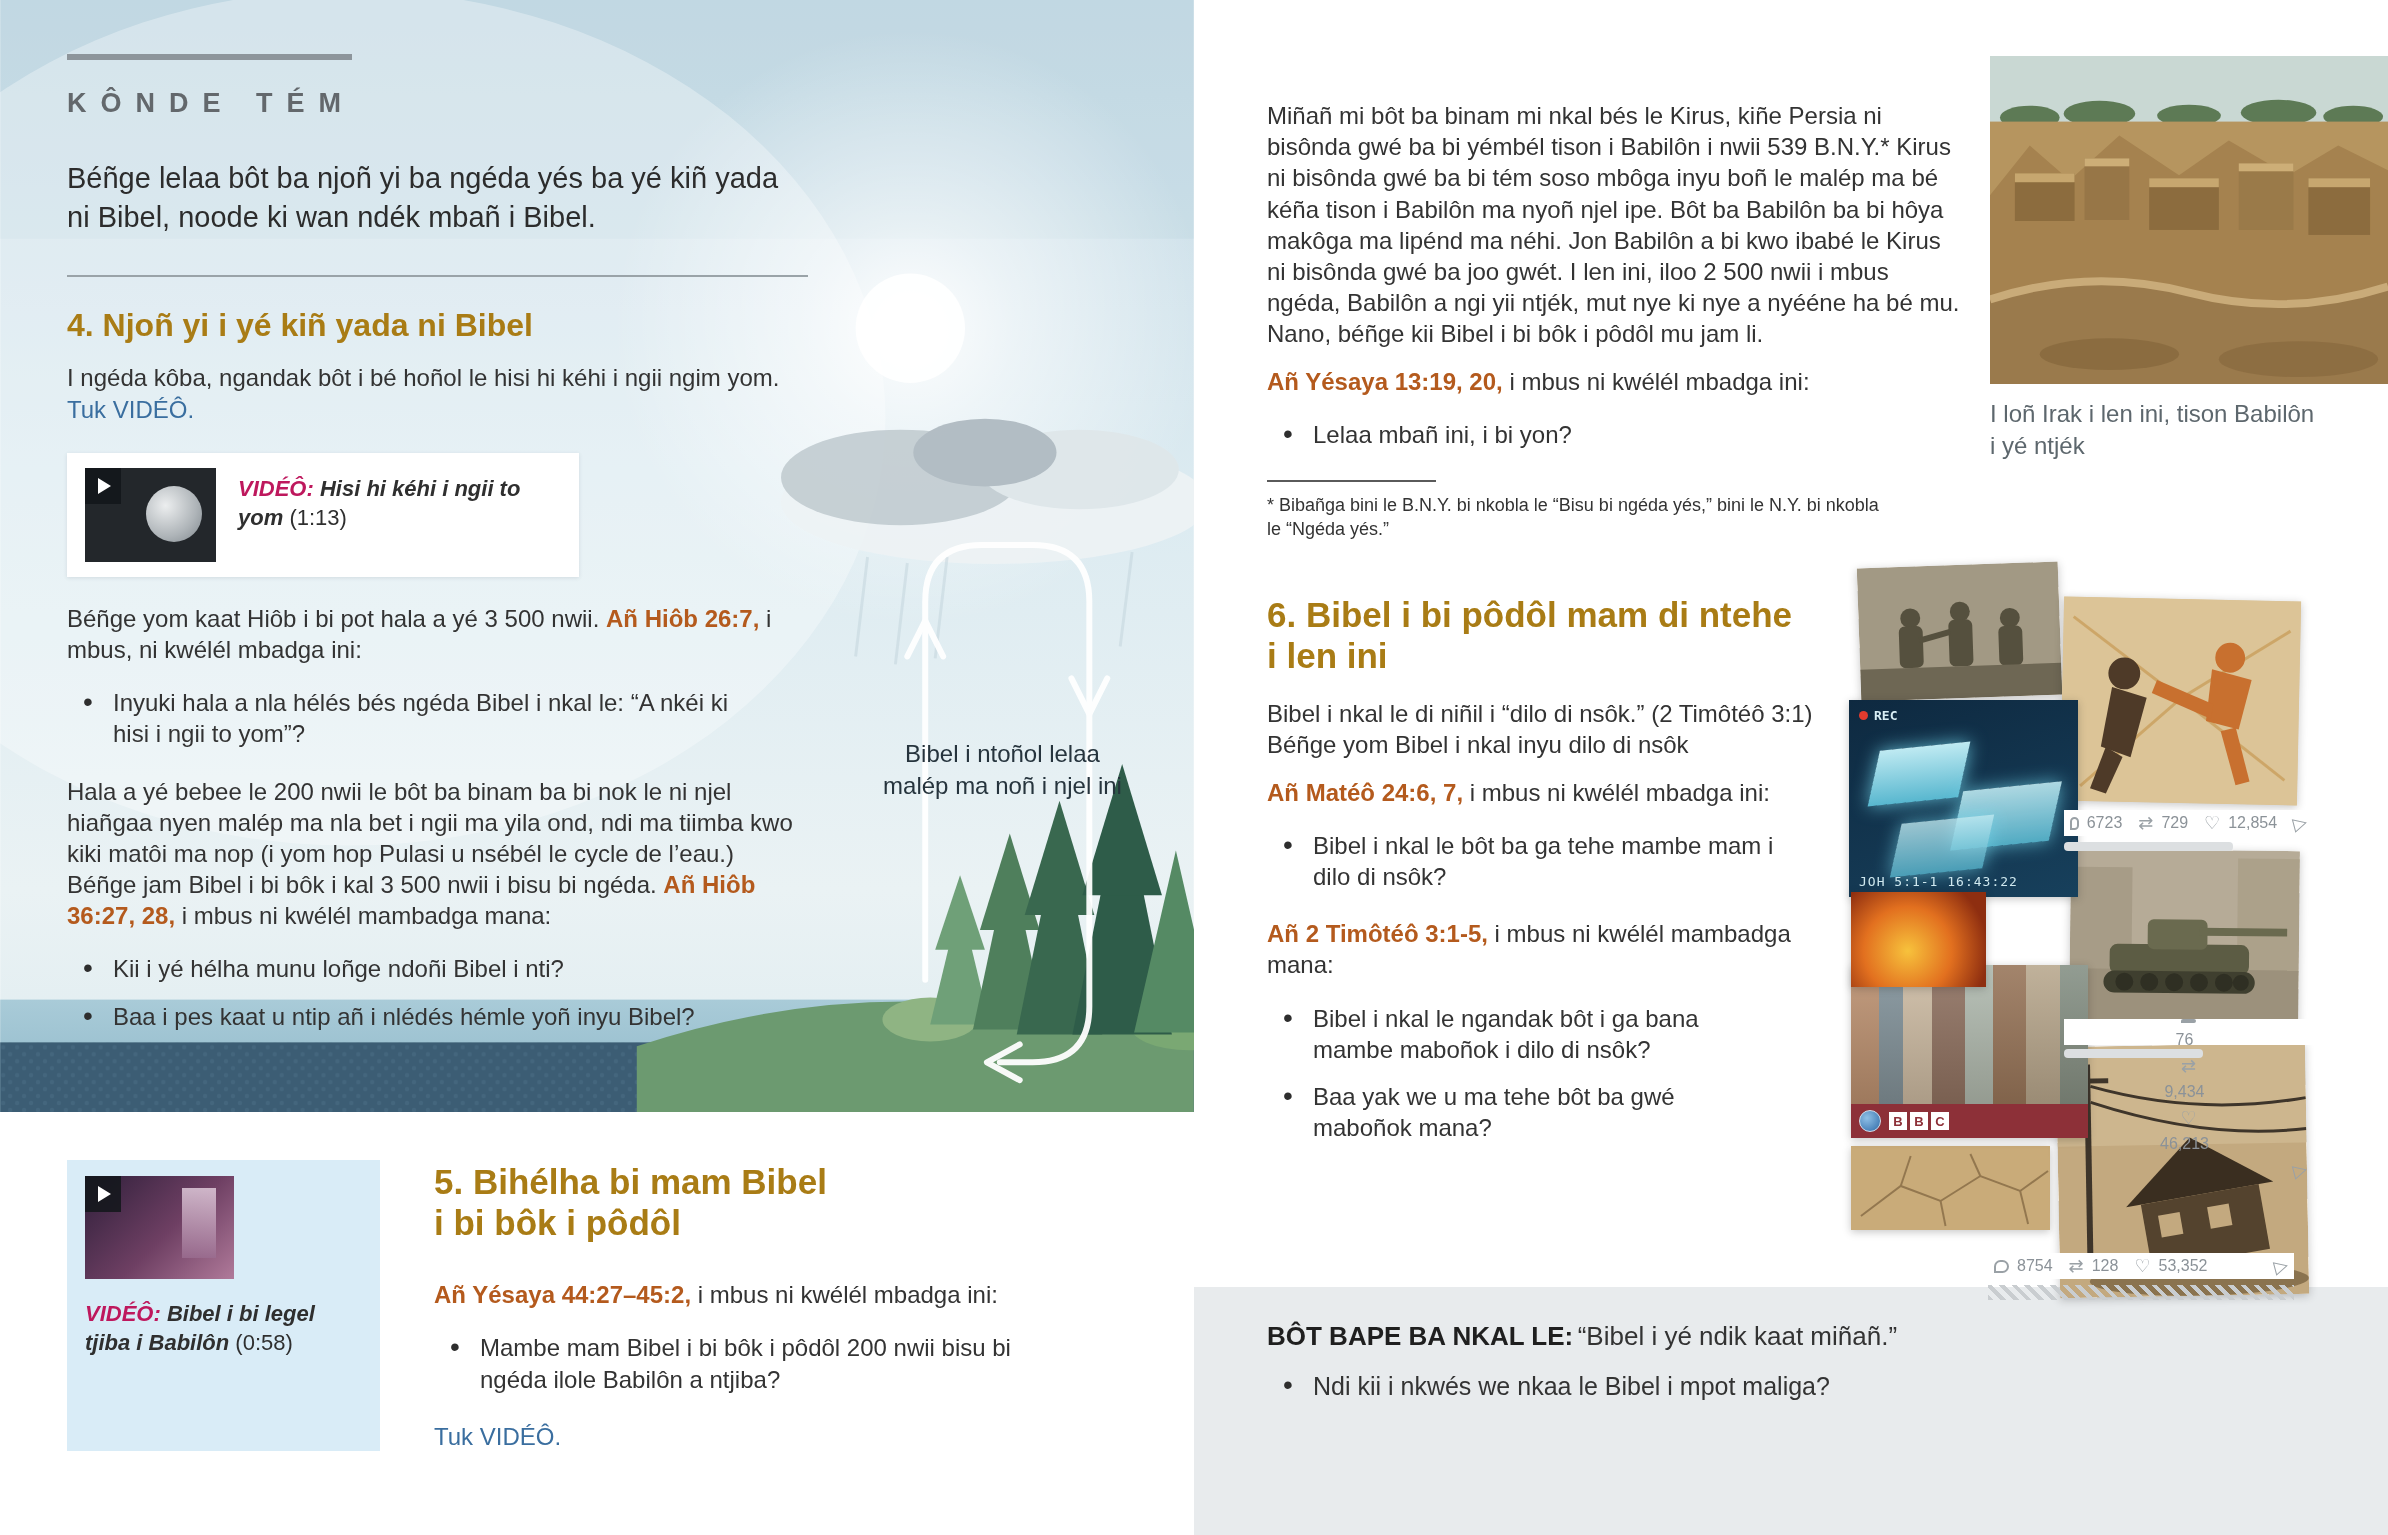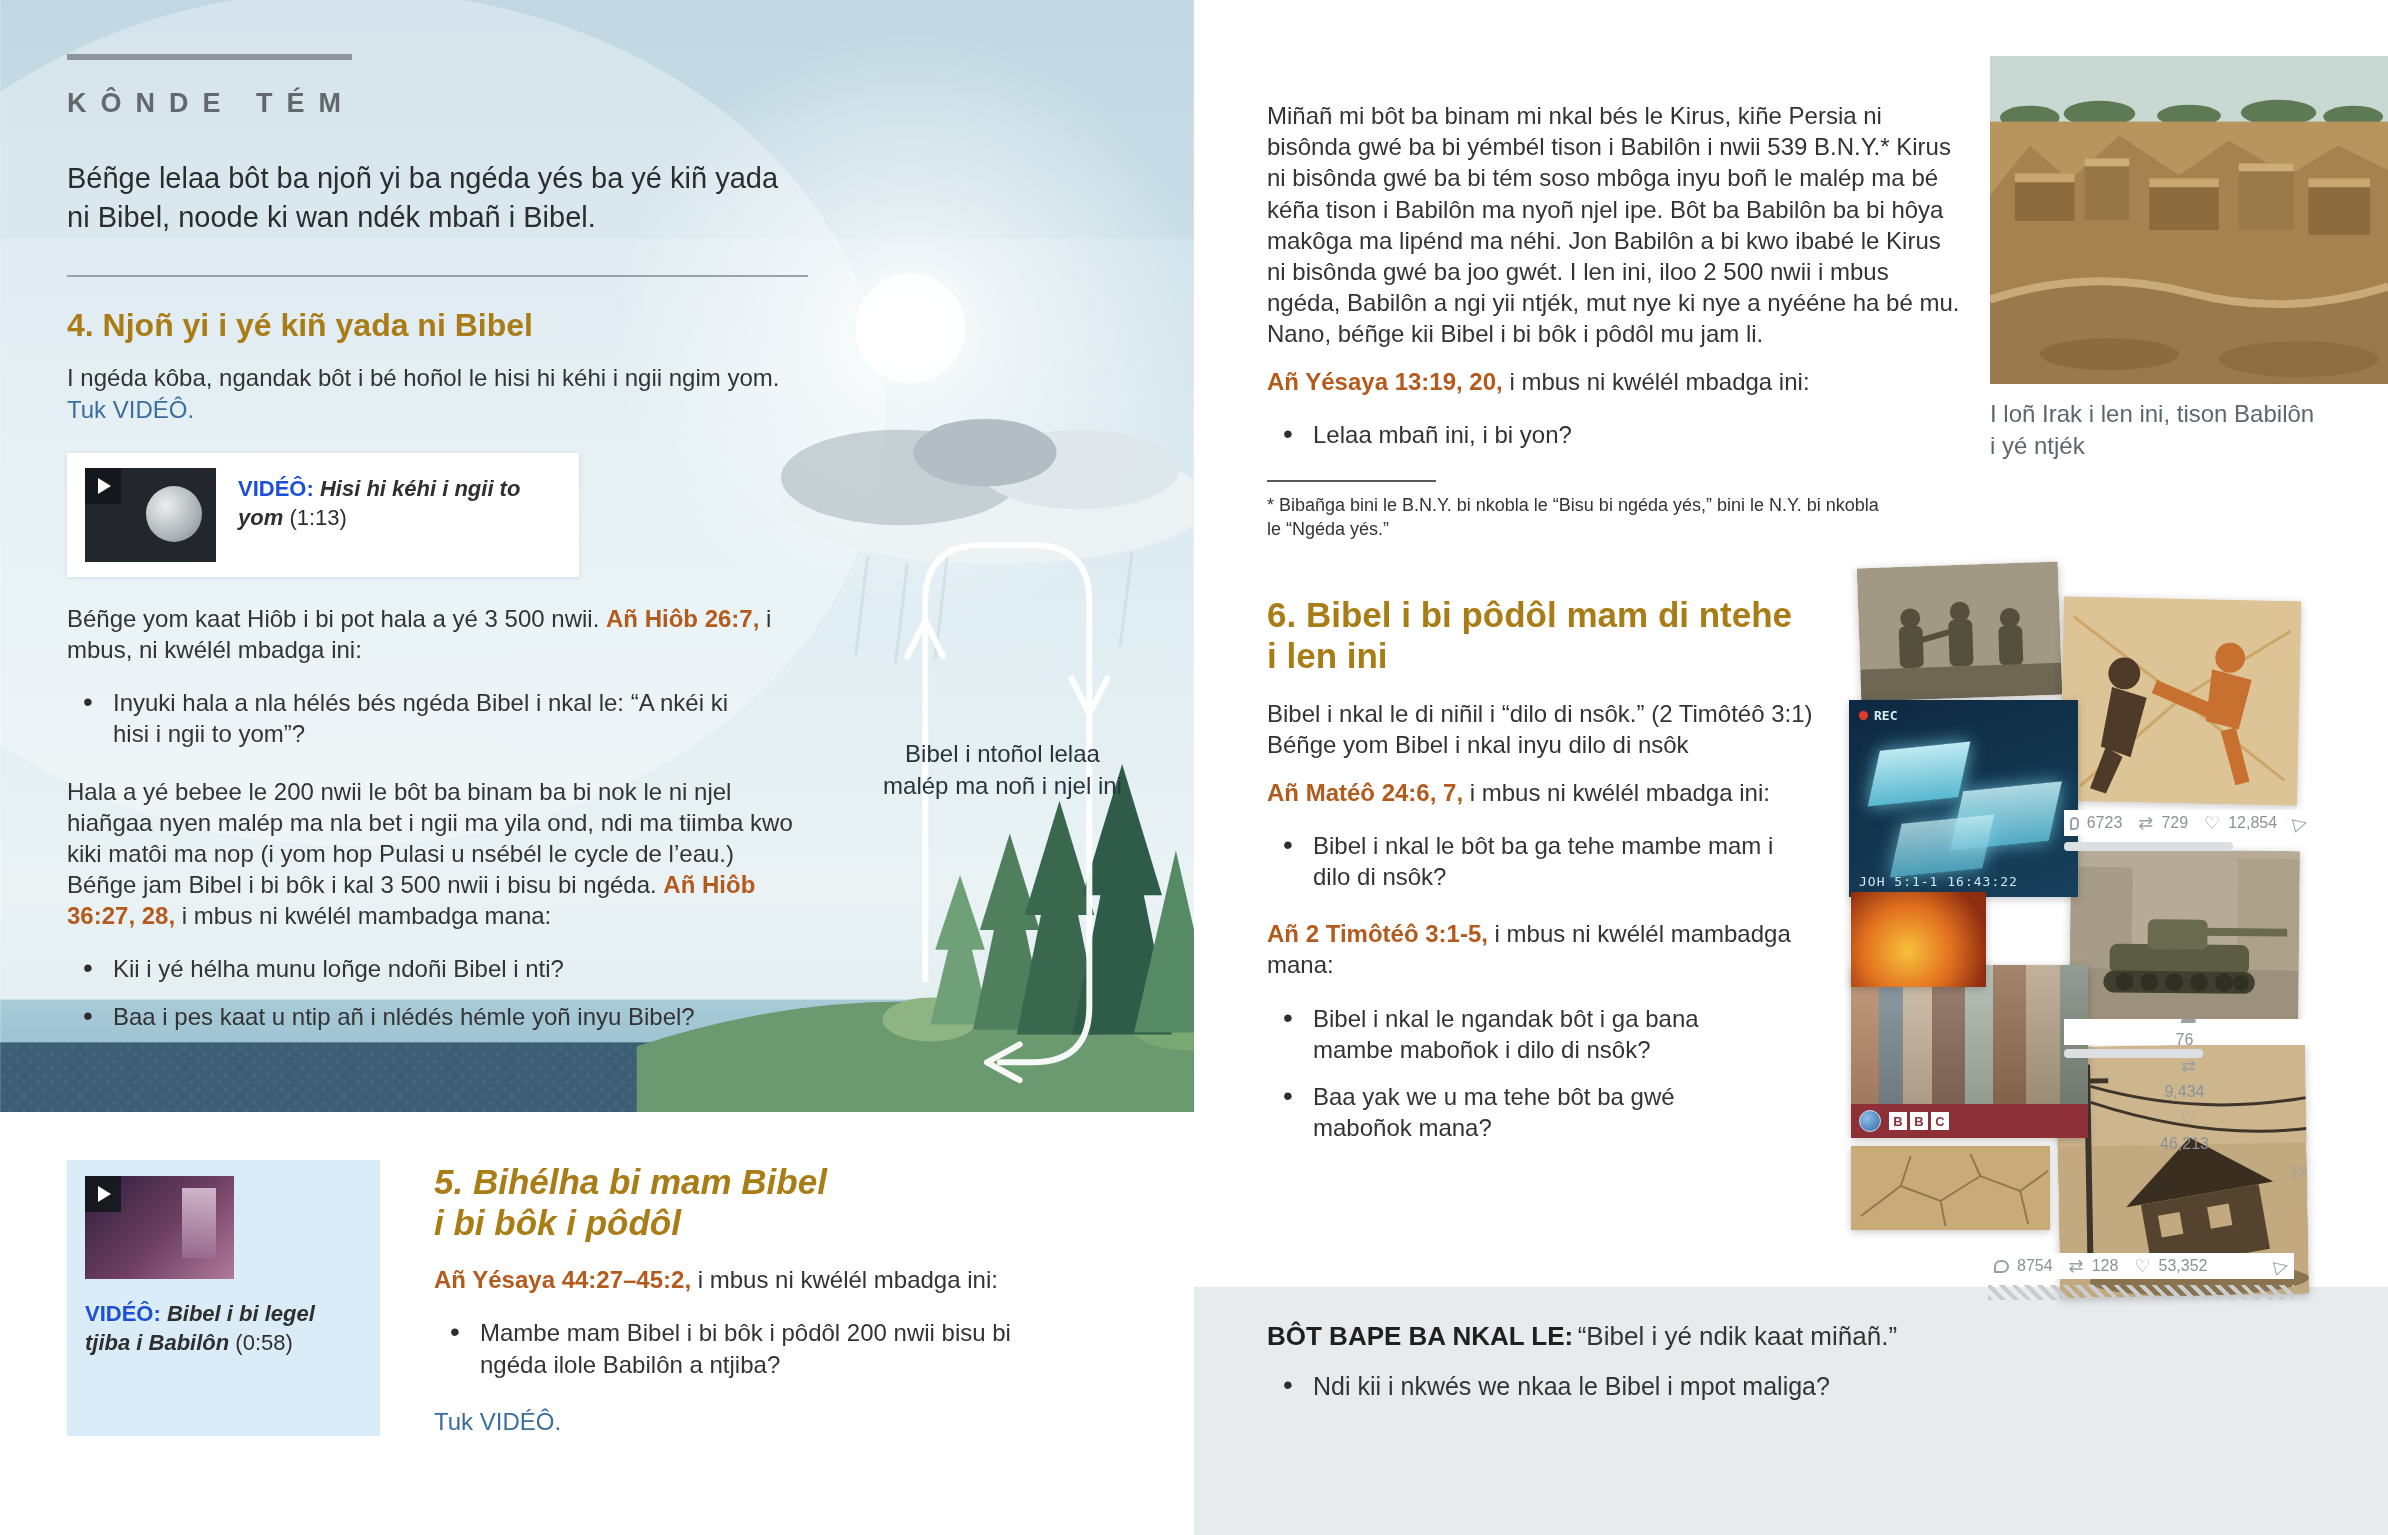--- a/index.html
+++ b/index.html
@@ -41,31 +41,31 @@
   .thumb1::after{ content:""; position:absolute; right:14px; top:18px; width:56px; height:56px; border-radius:50%;
                   background:radial-gradient(circle at 35% 35%, #eceeef, #aeb4b8 60%, #7d858b); }
   .thumb2{ width:149px; height:103px; background:linear-gradient(135deg,#2e1f3a,#6e3f63 55%,#b07a9a); }
   .thumb2::after{ content:""; position:absolute; right:18px; top:12px; width:34px; height:70px;
                   background:linear-gradient(#e7d3e2, #9a6d90); opacity:.8; }
   .play{ position:absolute; left:0; top:0; width:36px; height:36px; background:rgba(18,22,26,.85);
          display:flex; align-items:center; justify-content:center; }
   .play::before{ content:""; border-left:13px solid #fff; border-top:8px solid transparent;
                  border-bottom:8px solid transparent; margin-left:3px; }
   .video-caption{ font-size:22px; line-height:1.32; color:#2f2f2f; padding-top:6px; }
-  .vlabel{ color:#1d4ed8; font-weight:bold; }
+  .vlabel{ color:#be185d; font-weight:bold; font-style:italic; }
   .vtitle{ font-weight:bold; font-style:italic; }
 
   .cycle-caption{ position:absolute; left:870px; top:738px; width:265px; text-align:center;
                   font-size:24px; line-height:1.35; color:#26343d; }
 
   .bottom-left{ position:absolute; left:67px; top:1160px; display:flex; gap:54px; }
   .card-blue{ display:block; width:313px; background:#d9ecf7; padding:16px 18px 22px; }
   .card-blue .video-caption{ margin-top:14px; max-width:269px; }
   .sec5-col{ width:597px; padding-top:2px; }
-  .sec5-col .sec-title{ max-width:408px; margin-bottom:21px;font-style:italic; }
+  .sec5-col .sec-title{ max-width:408px; margin-bottom:36px; }
   .link-line{ margin-top:28px; font-size:24px; }
 
   
   .right-col{ position:absolute; left:73px; top:100px; width:697px; }
   .right-col .body{ max-width:695px; }
   .mt{ margin-top:16px; }
   .fn-rule{ width:169px; border-top:2px solid #5a5a5a; margin:30px 0 12px; }
   .footnote{ font-size:18px; line-height:1.32; color:#333; max-width:622px; }
 
   .ruins-photo{ position:absolute; left:796px; top:56px; width:398px; height:328px; overflow:hidden; }

